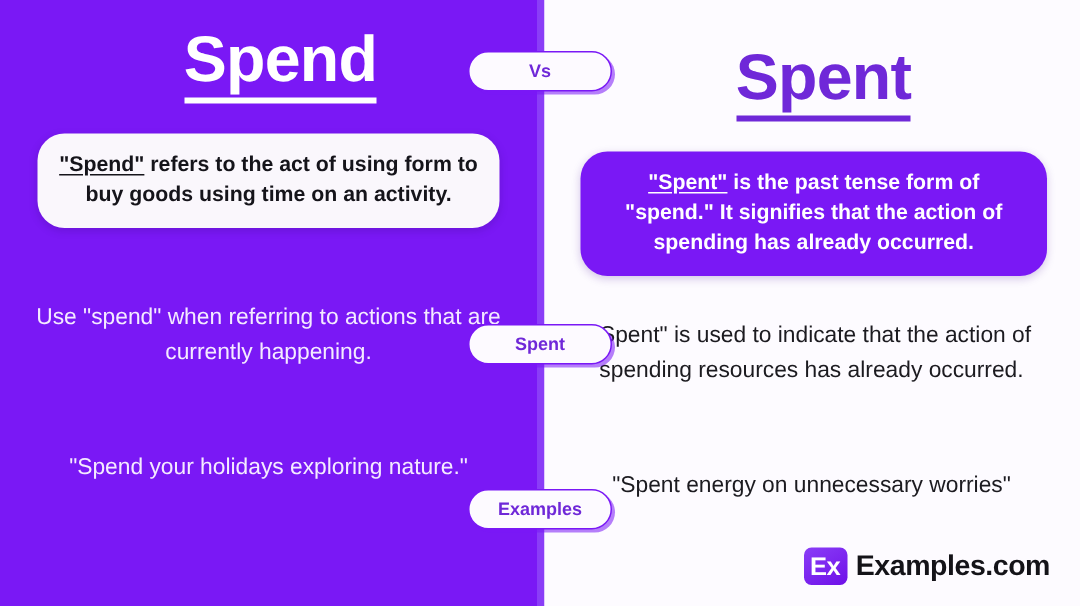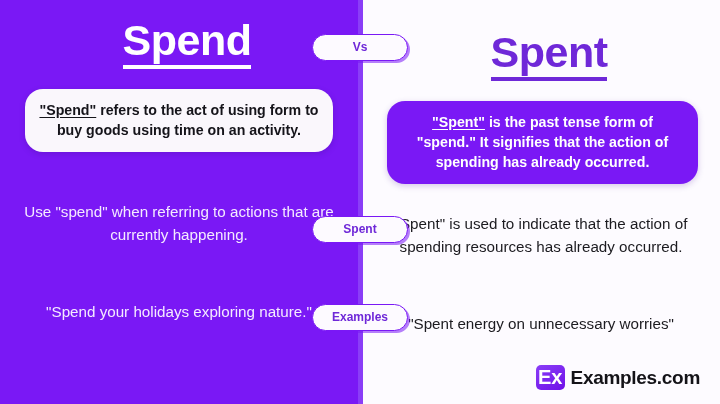--- a/index.html
+++ b/index.html
@@ -128,38 +128,38 @@
     border-radius: 999px;
     font-size: 12px;
     font-weight: bold;
     text-align: center;
     line-height: 25px;
     height: 27px;
     box-shadow: 2px 2px 0 rgba(122,24,245,0.55);
   }
   .badge-vs       { top: 34px;  width: 96px; }
   .badge-usage    { top: 216px; width: 96px; }
-  .badge-examples { top: 304px; width: 96px; }
+  .badge-examples { top: 326px; width: 96px; }
 
   
   .logo {
     position: absolute;
     right: 20px;
     bottom: 14px;
     display: flex;
     align-items: center;
     gap: 6px;
   }
   .logo-mark {
     width: 29px;
     height: 25px;
     border-radius: 5px;
     background: linear-gradient(150deg, #8a3df7 0%, #6f10e8 100%);
     color: #ffffff;
-    font-size: 20px;
+    font-size: 17px;
     font-weight: bold;
     line-height: 25px;
     text-align: center;
     letter-spacing: -0.3px;
   }
   .logo-text {
     font-size: 19px;
     font-weight: bold;
     color: #141318;
     letter-spacing: -0.3px;

